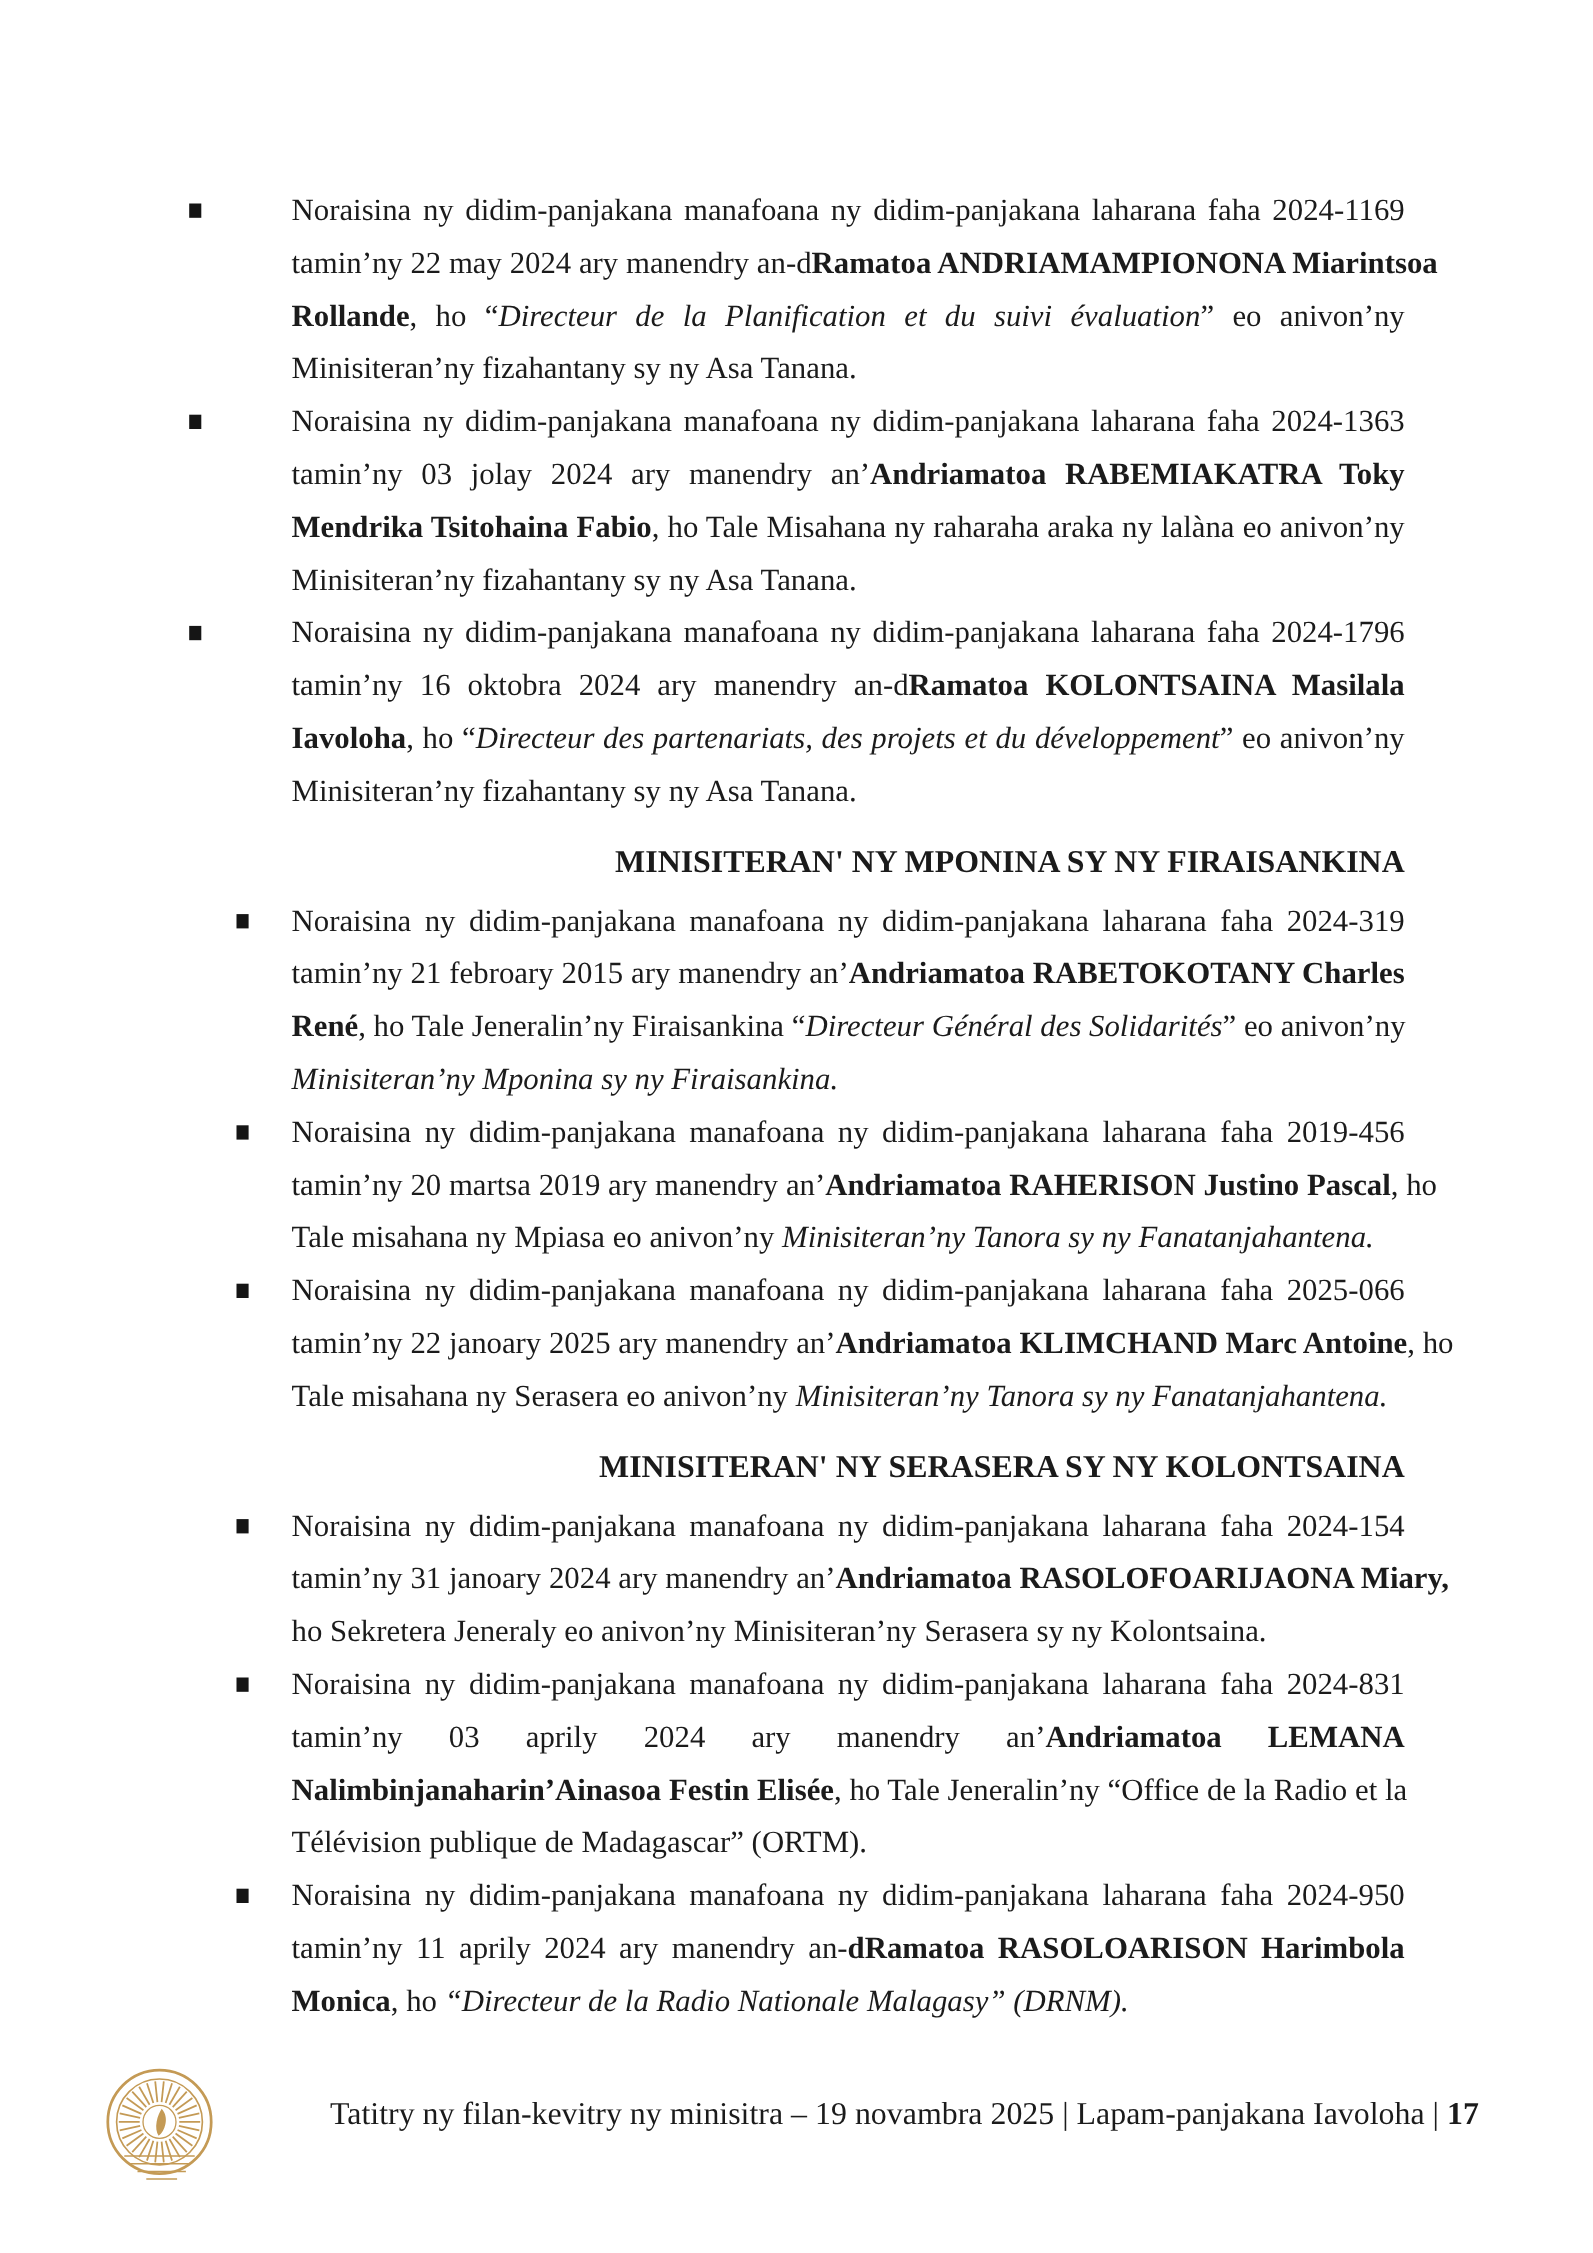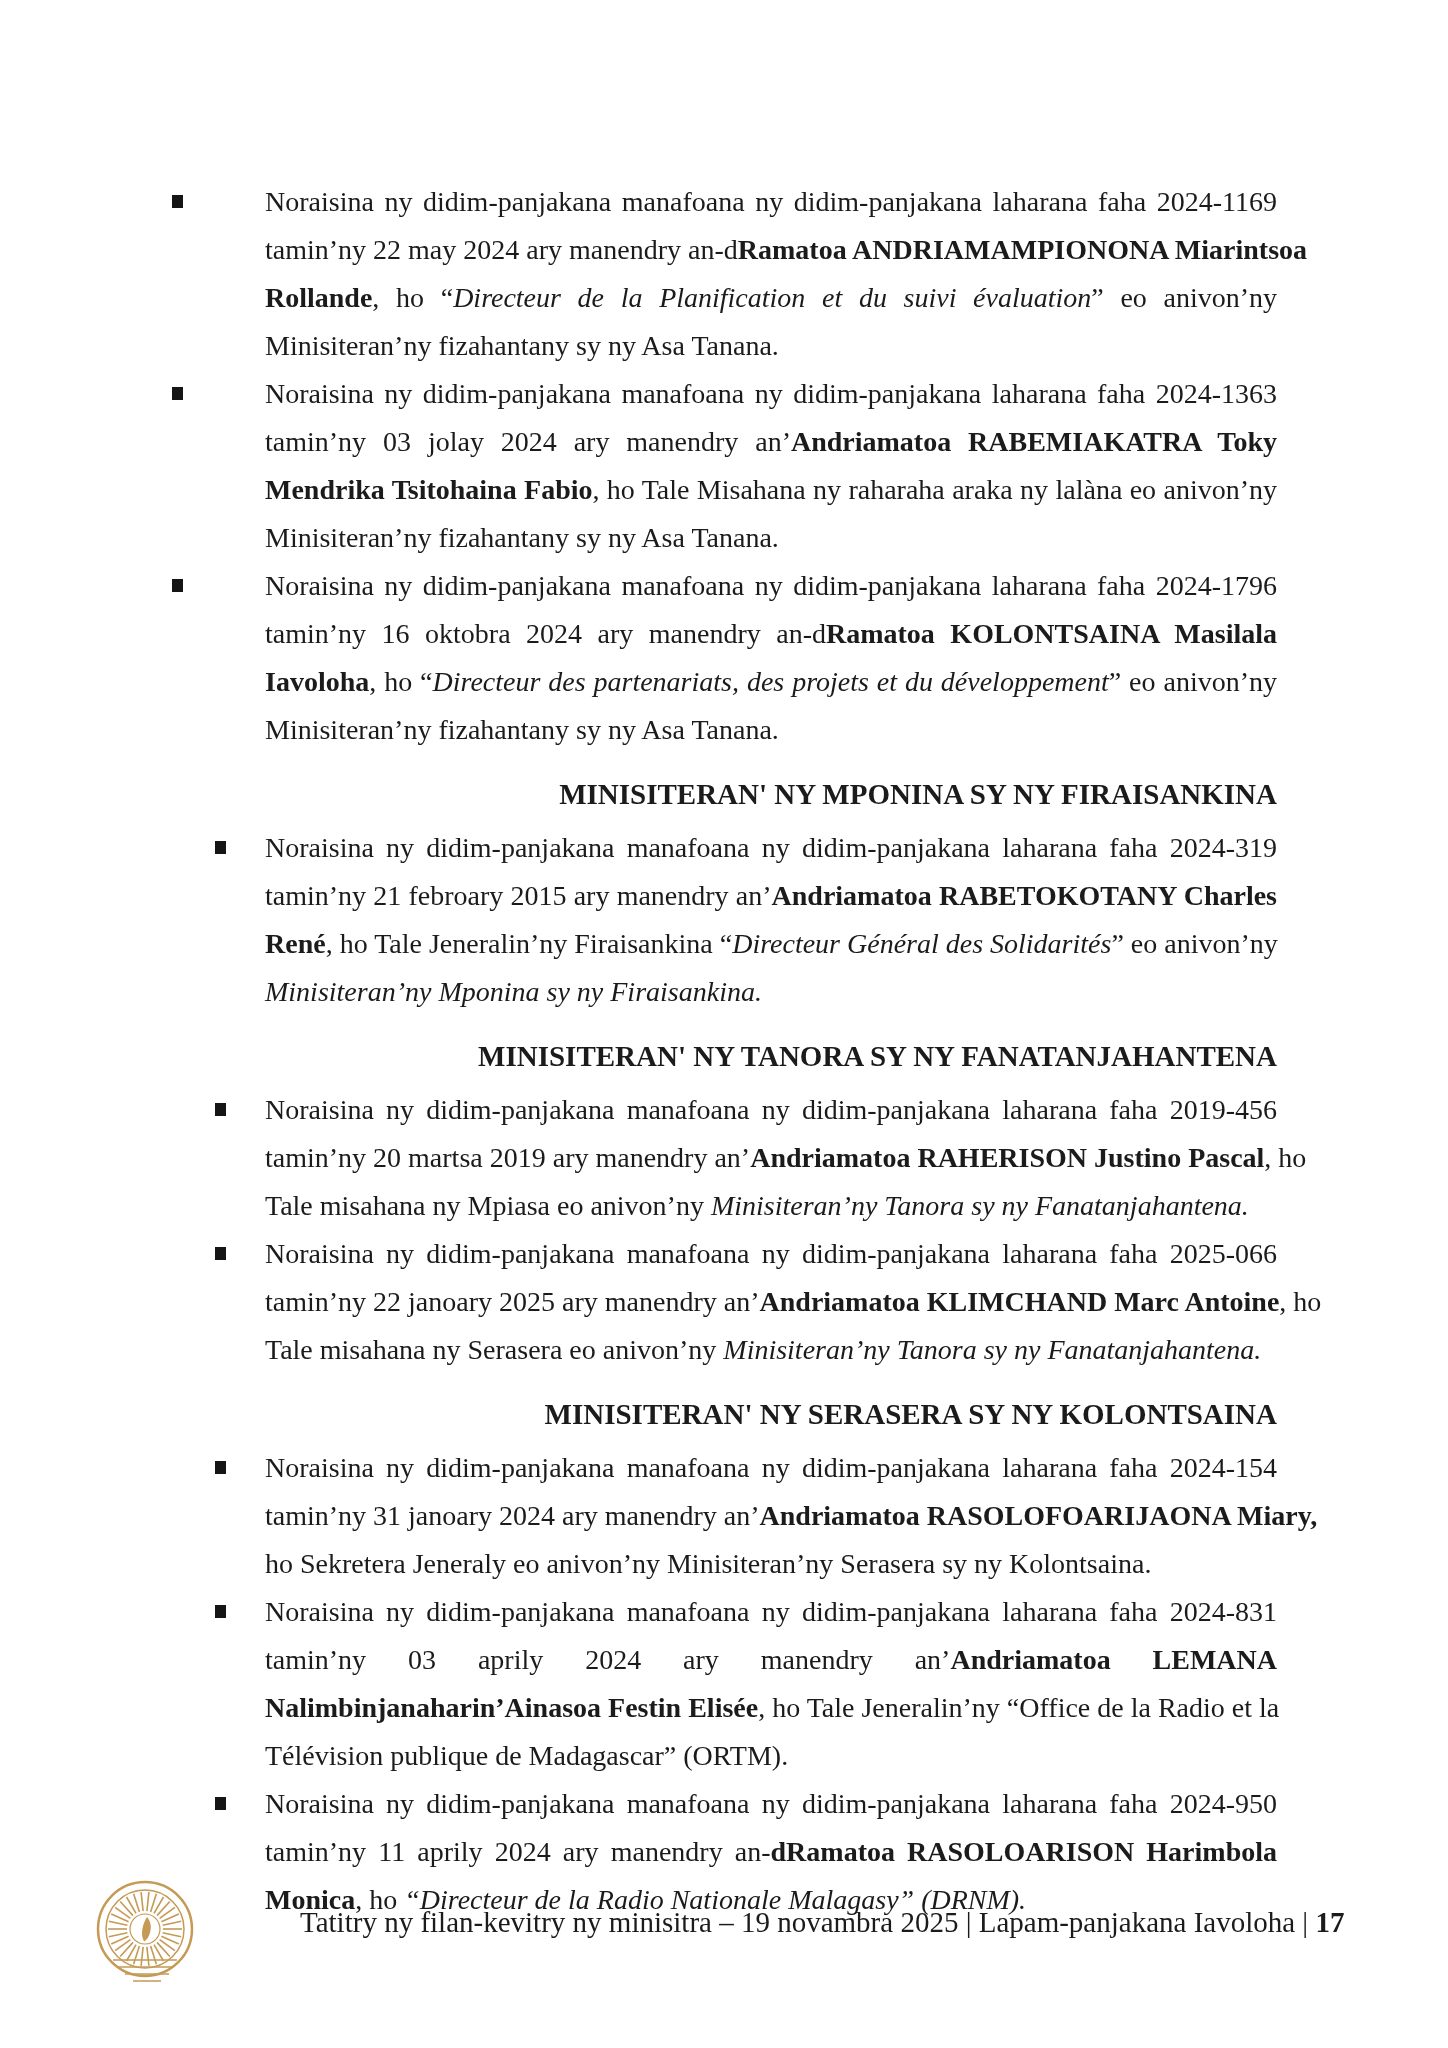--- a/index.html
+++ b/index.html
@@ -9,21 +9,21 @@
     position: relative;
     width: 1448px;
     height: 2048px;
     overflow: hidden;
     font-family: "Liberation Serif", "DejaVu Serif", serif;
     color: var(--ink);
   }
   .doc {
     position: absolute;
     left: 265px;
-    top: 178px;
+    top: 168px;
     width: 1012px;
     font-size: 28px;
     line-height: 48px;
   }
   .heading {
     font-weight: bold;
     font-size: 29px;
     line-height: 48px;
     margin: 16px 0 6px -89px;
     white-space: nowrap;
@@ -97,21 +97,20 @@
       <div class="line last"><span>Minisiteran’ny fizahantany sy ny Asa Tanana.</span></div>
     </div>
     <div class="heading">MINISITERAN' NY MPONINA SY NY FIRAISANKINA</div>
     <div class="bullet">
       <span class="marker level2"></span>
       <div class="line"><span>Noraisina ny didim-panjakana manafoana ny didim-panjakana laharana faha 2024-319</span></div>
       <div class="line"><span>tamin’ny 21 febroary 2015 ary manendry an’</span><span class="b">Andriamatoa RABETOKOTANY Charles</span></div>
       <div class="line"><span class="b">René</span><span>, ho Tale Jeneralin’ny Firaisankina “</span><span class="i">Directeur Général des Solidarités</span><span>” eo anivon’ny</span></div>
       <div class="line last"><span class="i">Minisiteran’ny Mponina sy ny Firaisankina.</span></div>
     </div>
-    <div class="heading">MINISITERAN' NY TANORA SY NY FANATANJAHANTENA</div>
     <div class="bullet">
       <span class="marker level2"></span>
       <div class="line"><span>Noraisina ny didim-panjakana manafoana ny didim-panjakana laharana faha 2019-456</span></div>
       <div class="line"><span>tamin’ny 20 martsa 2019 ary manendry an’</span><span class="b">Andriamatoa RAHERISON Justino Pascal</span><span>, ho</span></div>
       <div class="line last"><span>Tale misahana ny Mpiasa eo anivon’ny </span><span class="i">Minisiteran’ny Tanora sy ny Fanatanjahantena.</span></div>
     </div>
     <div class="bullet">
       <span class="marker level2"></span>
       <div class="line"><span>Noraisina ny didim-panjakana manafoana ny didim-panjakana laharana faha 2025-066</span></div>
       <div class="line"><span>tamin’ny 22 janoary 2025 ary manendry an’</span><span class="b">Andriamatoa KLIMCHAND Marc Antoine</span><span>, ho</span></div>

